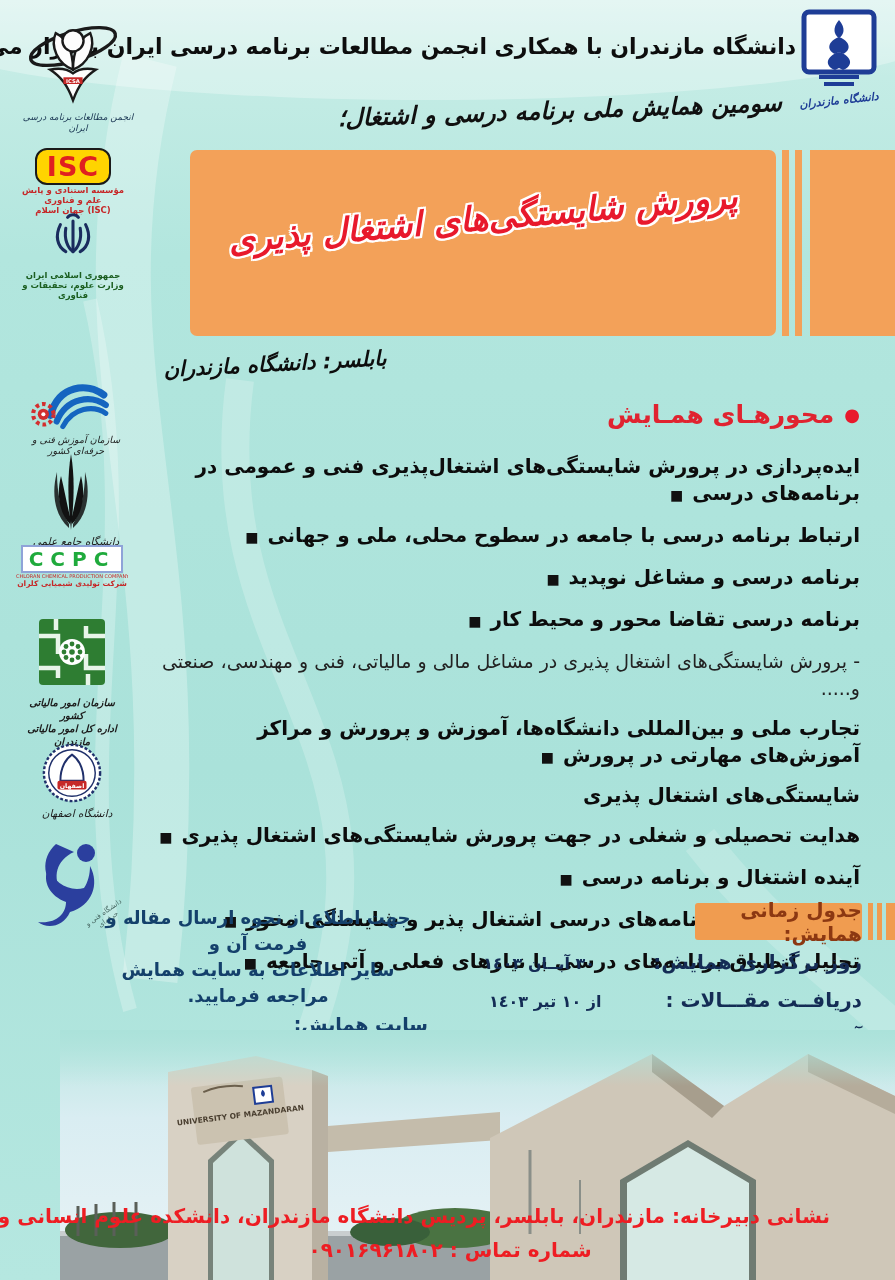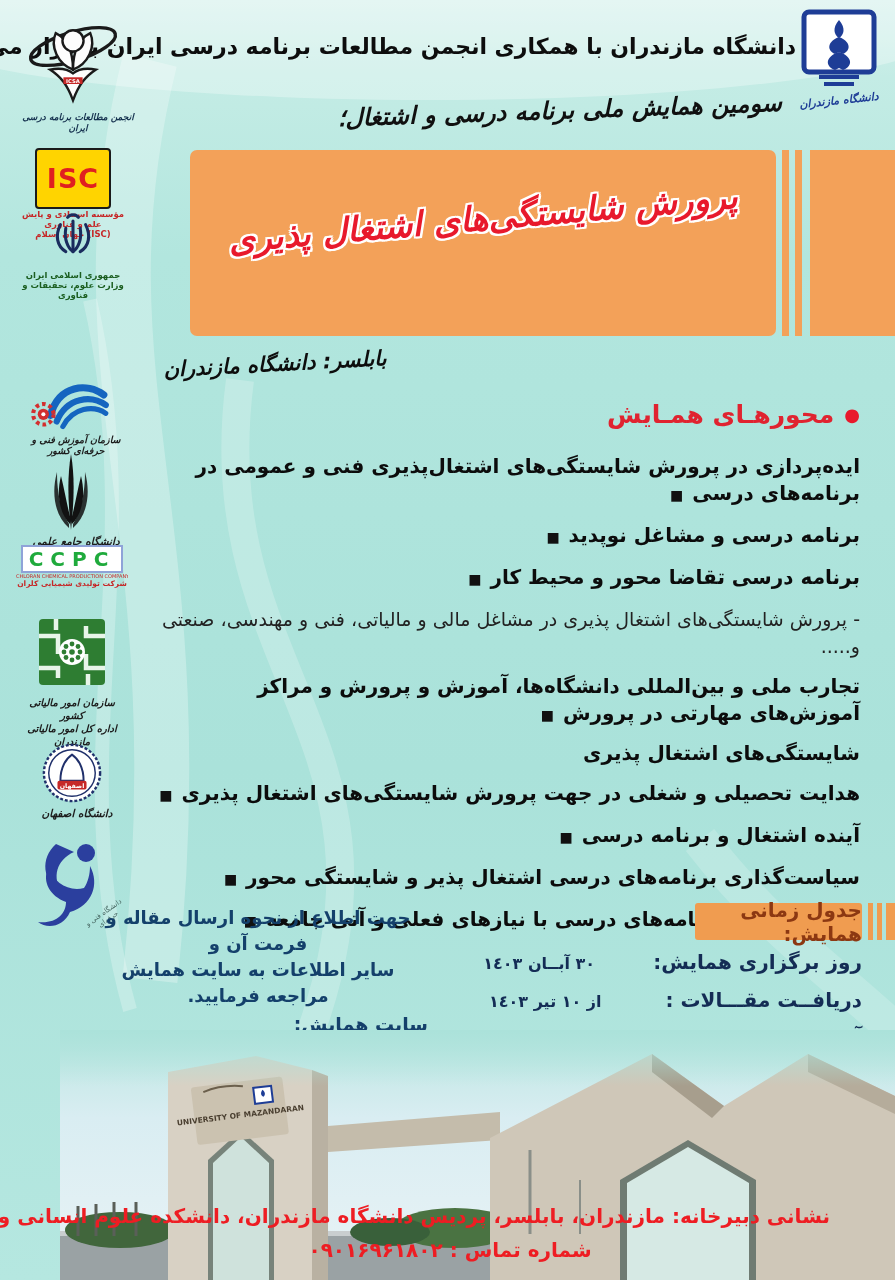--- a/index.html
+++ b/index.html
@@ -27,22 +27,22 @@
   }
   .stripe{top:150px;height:186px;background:#f3a159;}
   .stripe.s1{left:782px;width:7px;}
   .stripe.s2{left:795px;width:7px;}
   .banner-side{left:810px;top:150px;width:85px;height:186px;background:#f3a159;}
   .venue-line{left:150px;top:352px;width:250px;font-size:21px;font-weight:bold;font-style:italic;color:#0d0d0d;direction:rtl;text-align:center;transform:rotate(-3deg);white-space:nowrap;}
 
   
   .logo-block{text-align:center;}
   .logo-cap{display:block;font-size:9px;line-height:11px;color:#123;}
-  .cap-italic{font-style:italic;font-weight:bold;color:#1c1c1c;margin-left:10px;}
-  .isc-box{display:inline-block;background:#ffd400;border:2px solid #1a1a1a;border-radius:4px;padding:13px 10px;
+  .cap-italic{font-style:italic;font-weight:normal;color:#1c1c1c;margin-left:10px;}
+  .isc-box{display:inline-block;background:#ffd400;border:2px solid #1a1a1a;border-radius:12px;padding:1px 10px;
            font-size:27px;font-weight:bold;color:#e02020;letter-spacing:1px;font-family:"DejaVu Sans",sans-serif;}
   .isc-cap{color:#c62828;font-size:8.5px;line-height:10px;font-weight:bold;}
   .msrt-cap{color:#1b5e20;font-size:8.5px;line-height:10px;font-weight:bold;}
   .ccpc-box{display:inline-block;border:2px solid #8fa3d8;background:#fff;padding:0 6px;font-size:20px;font-weight:bold;color:#1faa3c;letter-spacing:7px;}
   .ccpc-en{display:block;font-size:5px;color:#c62828;white-space:nowrap;overflow:hidden;}
   .ccpc-fa{display:block;font-size:7.5px;color:#c62828;font-weight:bold;}
   .tax-cap{font-size:10px;font-style:italic;font-weight:bold;color:#1c1c1c;line-height:13px;}
   .tvu-cap{display:block;font-size:7px;color:#4a6b66;transform:rotate(-35deg);margin-top:-26px;margin-left:60px;width:60px;}
 
   
@@ -224,20 +224,21 @@
       <path d="M60,28 C70,46 62,68 40,74 C34,88 18,92 8,84 C26,86 36,76 36,64 C20,58 12,44 18,30 C24,44 38,54 54,50 C58,44 60,36 60,28 Z" fill="#2b3f9e"></path>
     </svg>
     <span class="tvu-cap">دانشگاه فنی و حرفه‌ای</span>
   </div>
 
   <div class="abs topics">
     <div class="topics-head">
       <span class="dot">●</span><span>محورهـای همـایش</span>
     </div>
     <div class="topic-row"><span>ایده‌پردازی در پرورش شایستگی‌های اشتغال‌پذیری فنی و عمومی در برنامه‌های درسی</span><span class="sq">■</span></div>
+    <div class="topic-row"><span>ارتباط برنامه درسی با جامعه در سطوح محلی، ملی و جهانی</span><span class="sq">■</span></div>
     <div class="topic-row"><span>برنامه درسی و مشاغل نوپدید</span><span class="sq">■</span></div>
     <div class="topic-row"><span>برنامه درسی تقاضا محور و محیط کار</span><span class="sq">■</span></div>
     <div class="topic-row sub"><span>- پرورش شایستگی‌های اشتغال پذیری در مشاغل مالی و مالیاتی، فنی و مهندسی، صنعتی و.....</span></div>
     <div class="topic-row"><span>تجارب ملی و بین‌المللی دانشگاه‌ها، آموزش و پرورش و مراکز آموزش‌های مهارتی در پرورش</span><span class="sq">■</span></div>
     <div class="topic-row cont"><span>شایستگی‌های اشتغال پذیری</span></div>
     <div class="topic-row"><span>هدایت تحصیلی و شغلی در جهت پرورش شایستگی‌های اشتغال پذیری</span><span class="sq">■</span></div>
     <div class="topic-row"><span>آینده اشتغال و برنامه درسی</span><span class="sq">■</span></div>
     <div class="topic-row"><span>سیاست‌گذاری برنامه‌های درسی اشتغال پذیر و شایستگی محور</span><span class="sq">■</span></div>
     <div class="topic-row"><span>تحلیل انطباق برنامه‌های درسی با نیازهای فعلی و آتی جامعه</span><span class="sq">■</span></div>
   </div>

